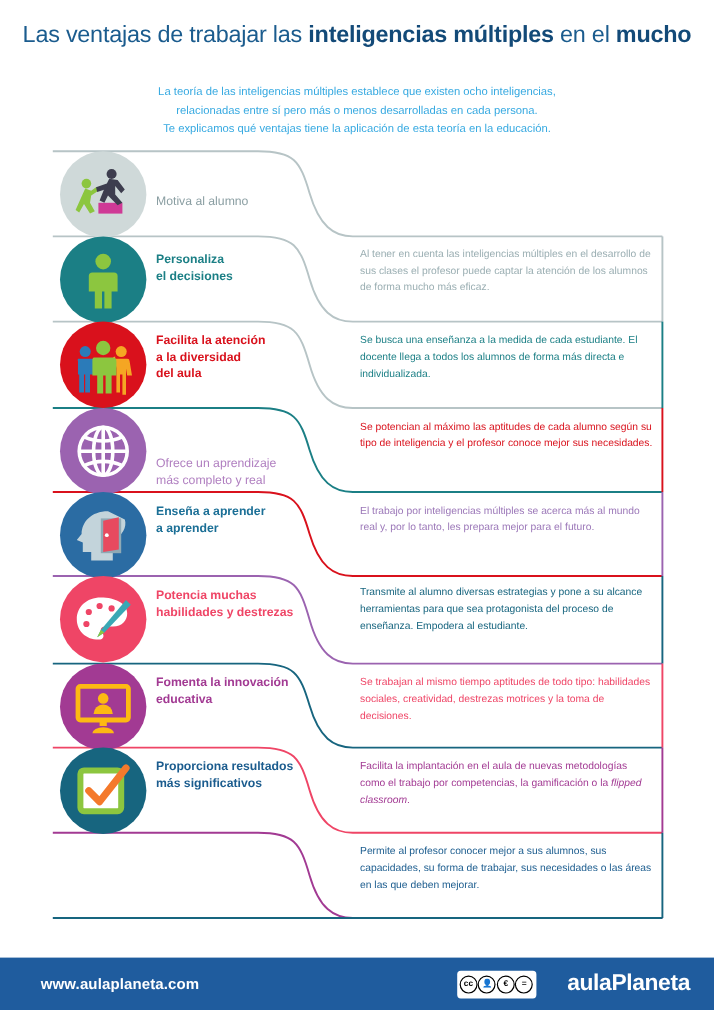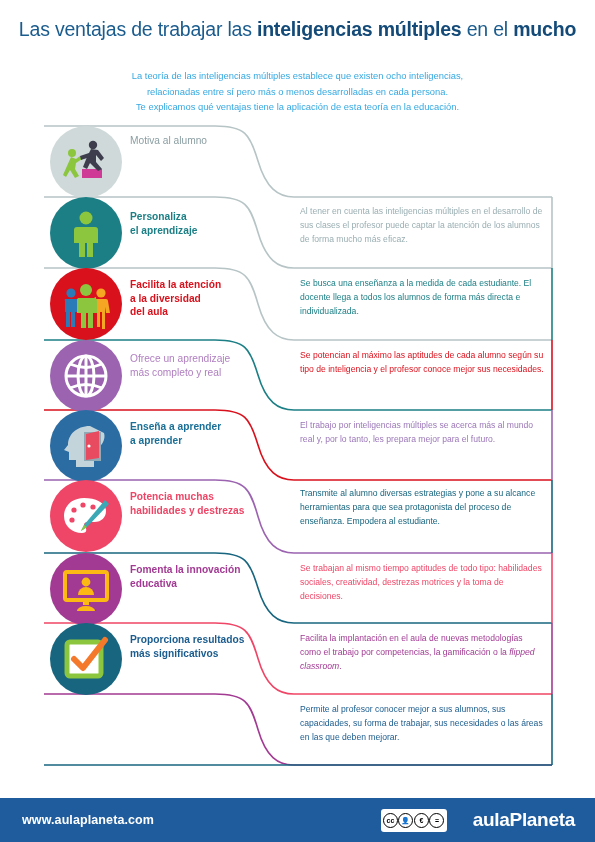--- a/index.html
+++ b/index.html
@@ -26,21 +26,21 @@
   .row{position:absolute;left:0;width:595px;}
 
   .circle{
     position:absolute;left:50px;top:0;width:72px;height:72px;border-radius:50%;
     display:flex;align-items:center;justify-content:center;overflow:hidden;
   }
   .heading{
     position:absolute;left:130px;top:0;width:160px;
     font-size:10.2px;font-weight:bold;line-height:1.32;
   }
-  .heading.light{font-weight:normal;}
+  .heading.light{font-weight:normal;margin-top:28px;}
   .body{
     position:absolute;left:300px;top:0;width:245px;
     font-size:8.6px;line-height:1.62;
   }
   .body i{font-style:italic;}
 
   
   .conn{position:absolute;left:0;top:0;width:595px;height:650px;pointer-events:none;}
 
   
@@ -50,21 +50,21 @@
     writing-mode:vertical-rl;transform:rotate(180deg);letter-spacing:0.2px;
   }
   .wmark .p{color:#e2328c;}
 
   
   .footer{
     position:absolute;left:0;bottom:0;width:595px;height:44px;
     background:#1f5c9e;display:flex;align-items:center;
   }
   .footer .url{
-    color:#ffffff;font-size:12.5px;font-weight:bold;margin-left:22px;letter-spacing:0.1px;
+    color:#ffffff;font-size:12.5px;font-weight:bold;margin-left:34px;letter-spacing:0.1px;
   }
   .footer .spacer{flex:1;}
   .cc{
     width:66px;height:23px;background:#ffffff;border-radius:3px;
     display:flex;align-items:center;justify-content:space-around;margin-right:26px;
     padding:0 2px;box-sizing:border-box;
   }
   .cc .g{
     width:13px;height:13px;border-radius:50%;border:1.6px solid #000;
     display:flex;align-items:center;justify-content:center;
@@ -136,21 +136,21 @@
         <div class="circle" style="top:77px;background:#1b7f85;">
           <svg width="52" height="52" viewBox="0 0 52 52">
             <g fill="#8cc63f">
               <circle cx="26" cy="11" r="6.5"></circle>
               <path d="M17 20 h18 a3 3 0 0 1 3 3 v13 h-5 v14 h-6 V36 h-2 v14 h-6 V36 h-5 V23 a3 3 0 0 1 3 -3 Z"></path>
             </g>
           </svg>
         </div>
         <div class="heading" style="top:90px;color:#1b7f85;">
           <div>Personaliza</div>
-          <div>el aprendizaje</div>
+          <div>el decisiones</div>
         </div>
         <div class="body" style="top:85px;color:#9aaeb2;">Al tener en cuenta las inteligencias múltiples en el desarrollo de sus clases el profesor puede captar la atención de los alumnos de forma mucho más eficaz.</div>
       </div>
       <div class="row" style="top: 0px;">
         <div class="circle" style="top:148px;background:#d9111c;">
           <svg width="52" height="52" viewBox="0 0 52 52">
             <g fill="#2b7bb9">
               <circle cx="11" cy="15" r="4.6"></circle>
               <path d="M5 21 h12 a2 2 0 0 1 2 2 v11 h-4 v15 h-4 V34 h-1 v15 h-4 V34 H5 V23 a2 2 0 0 1 0 -2 Z"></path>
             </g>

